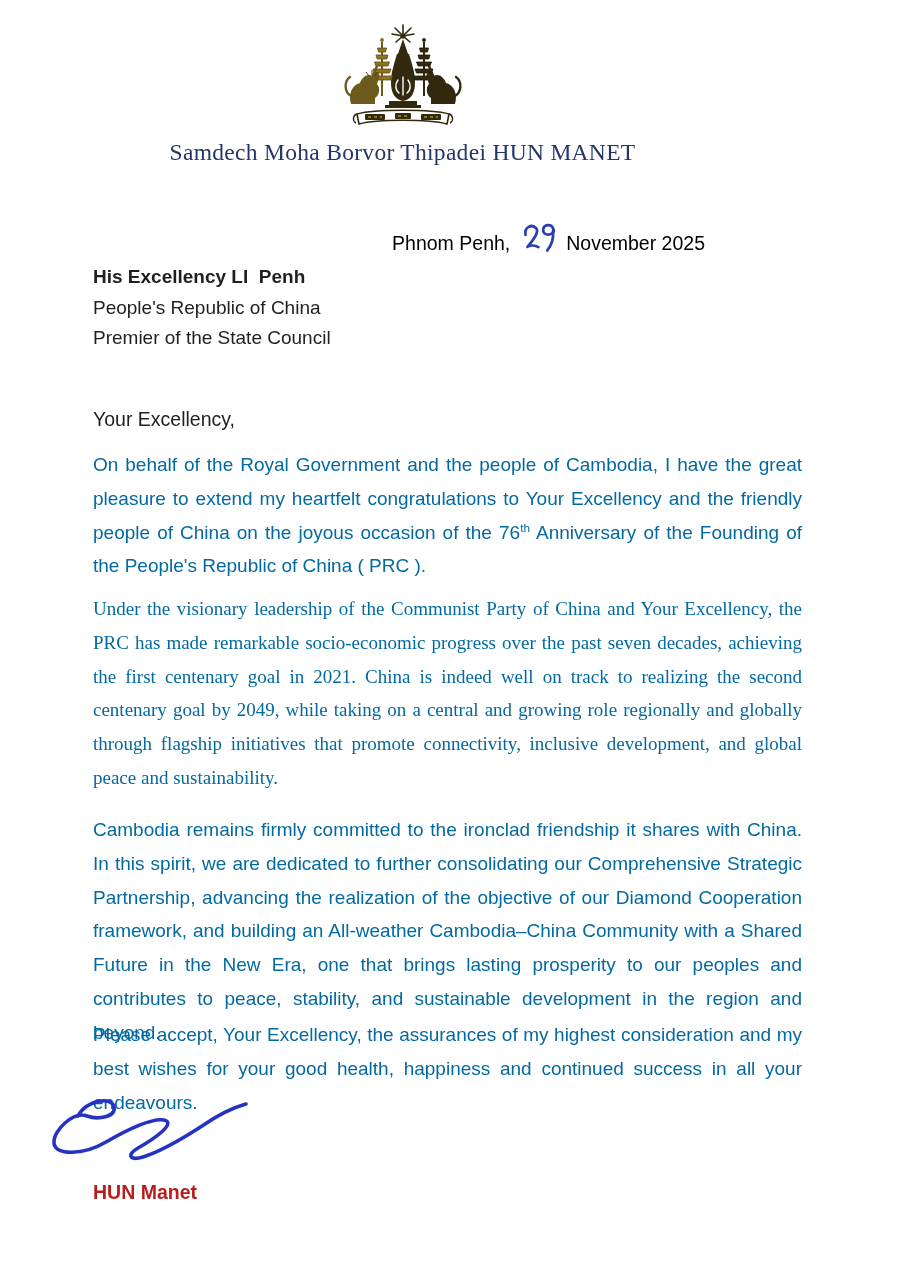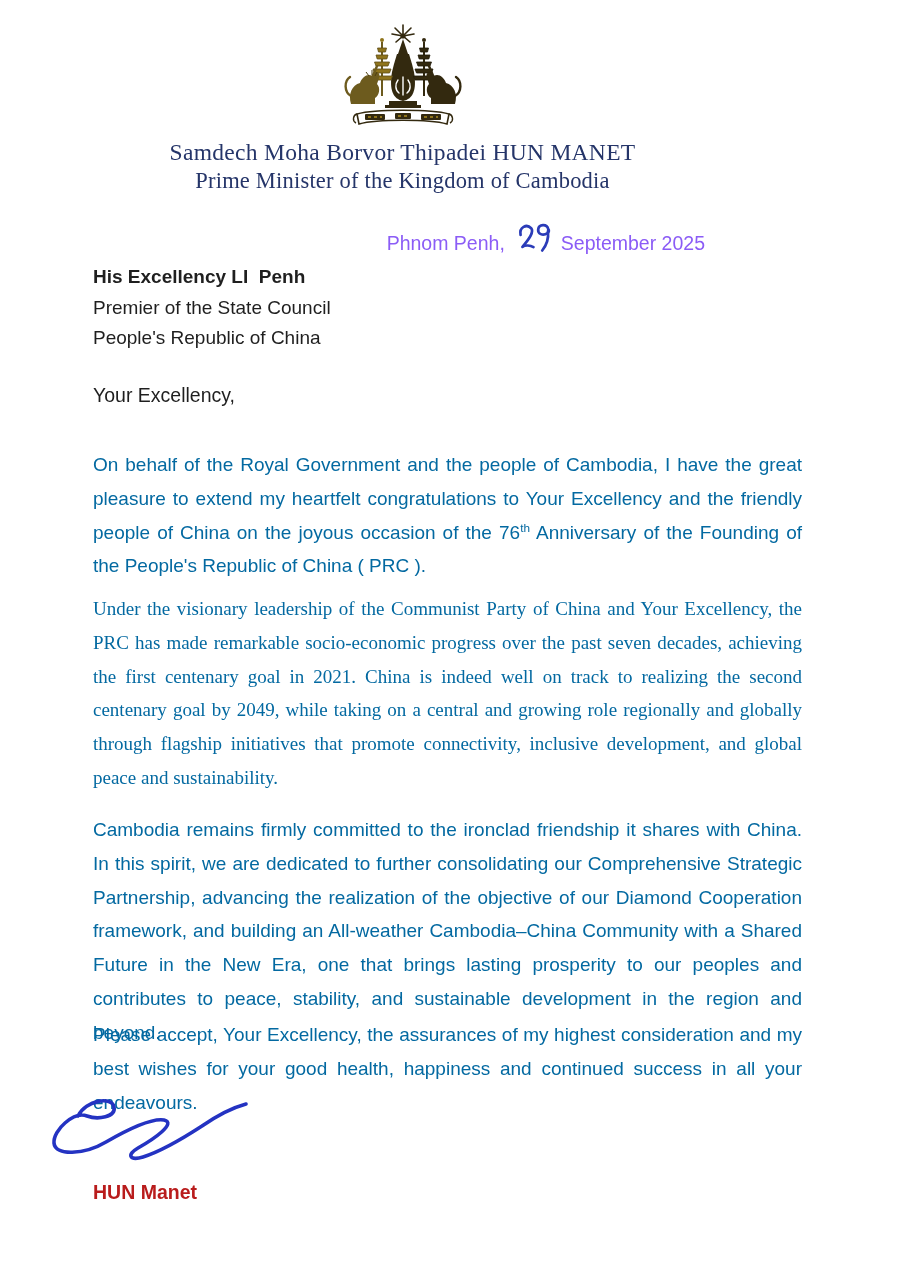--- a/index.html
+++ b/index.html
@@ -24,41 +24,41 @@
     font-family: "Liberation Serif", serif;
     color: #253569;
   }
   .hdr-line.name  { top: 139px; font-size: 23.5px; letter-spacing: 0.3px; }
   .hdr-line.title { top: 168px; font-size: 22.5px; letter-spacing: 0.2px; }
   
   .dateline {
     position: absolute;
     top: 227px; right: 100px;
     display: flex; align-items: center;
-    font-size: 19.5px; color: #8b5cf6;
+    font-size: 19.5px; color: #000000;
   }
   .dateline .place { margin-right: 8px; }
   .dateline .day-svg { margin: -6px 6px 0 2px; transform: rotate(-4deg); }
   
   .recipient {
     position: absolute;
     top: 262px; left: 93px;
     font-size: 19px; line-height: 30.6px;
   }
   .recipient .r1 { font-weight: bold; white-space: pre-wrap; }
   .recipient .city {
     font-weight: bold;
     text-decoration: underline;
     text-underline-offset: 3px;
     text-decoration-thickness: 2px;
   }
   
   .salutation {
     position: absolute;
-    top: 384px; left: 93px;
+    top: 408px; left: 93px;
     font-size: 19.5px;
     text-align: right;
   }
   .para {
     position: absolute;
     left: 93px; width: 709px;
     font-size: 19px;
     line-height: 33.8px;
     text-align: justify;
     color: #0369a1;
@@ -168,40 +168,39 @@
         <rect x="83" y="92" width="3" height="2"></rect>
           <rect x="89" y="92" width="3" height="2"></rect>
           <rect x="95" y="92" width="2" height="2"></rect>
       </g>
       <path d="M16 90 C12 91 11 97 15 99" fill="none" stroke="#33290f" stroke-width="1.4"></path>
       <path d="M108 90 C112 91 113 97 109 99" fill="none" stroke="#33290f" stroke-width="1.4"></path>
     </svg>
   </div>
 
   <div class="hdr-line name">Samdech Moha Borvor Thipadei HUN MANET</div>
-  <div class="hdr-line title">Prime Minister of the Kingdom of Cambodia</div>
 
   <div class="dateline">
     <span class="place">Phnom Penh,</span>
     <span class="day-svg" aria-label="29">
       <svg width="40" height="34" viewBox="0 0 40 34">
         <g fill="none" stroke="#2b3cb8" stroke-width="2.7" stroke-linecap="round" stroke-linejoin="round">
           <path d="M6 13 C5 5 13 2 17 7 C20 11 14 18 7 25 C10 23 15 24 18 26"></path>
           <path d="M34 9 C33 3.5 25 3.5 24 8.5 C23 13 28 16 33 13 C35 11.5 34.6 10 34 9"></path>
           <path d="M33.6 11 C33.8 16 32 24 26.5 30"></path>
         </g>
       </svg>
     </span>
-    <span class="monthyear">September 2025</span>
+    <span class="monthyear">November 2025</span>
   </div>
 
   <div class="recipient">
     <div class="r1">His Excellency LI  Penh</div>
+    <div>People's Republic of China</div>
     <div>Premier of the State Council</div>
-    <div>People's Republic of China</div>
   </div>
 
   <div class="salutation">Your Excellency,</div>
 
   <div class="para p1">
     <span>On behalf of the Royal Government and the people of Cambodia, I have the great pleasure to extend my heartfelt congratulations to Your Excellency and the friendly people of China on the joyous occasion of the 76</span><span class="sup">th</span><span> Anniversary of the Founding of the People's Republic of China ( PRC ).</span>
   </div>
   <div class="para p2">Under the visionary leadership of the Communist Party of China and Your Excellency, the PRC has made remarkable socio-economic progress over the past seven decades, achieving the first centenary goal in 2021. China is indeed well on track to realizing the second centenary goal by 2049, while taking on a central and growing role regionally and globally through flagship initiatives that promote connectivity, inclusive development, and global peace and sustainability.</div>
   <div class="para p3">Cambodia remains firmly committed to the ironclad friendship it shares with China. In this spirit, we are dedicated to further consolidating our Comprehensive Strategic Partnership, advancing the realization of the objective of our Diamond Cooperation framework, and building an All-weather Cambodia–China Community with a Shared Future in the New Era, one that brings lasting prosperity to our peoples and contributes to peace, stability, and sustainable development in the region and beyond.</div>
   <div class="para p4">Please accept, Your Excellency, the assurances of my highest consideration and my best wishes for your good health, happiness and continued success in all your endeavours.</div>

